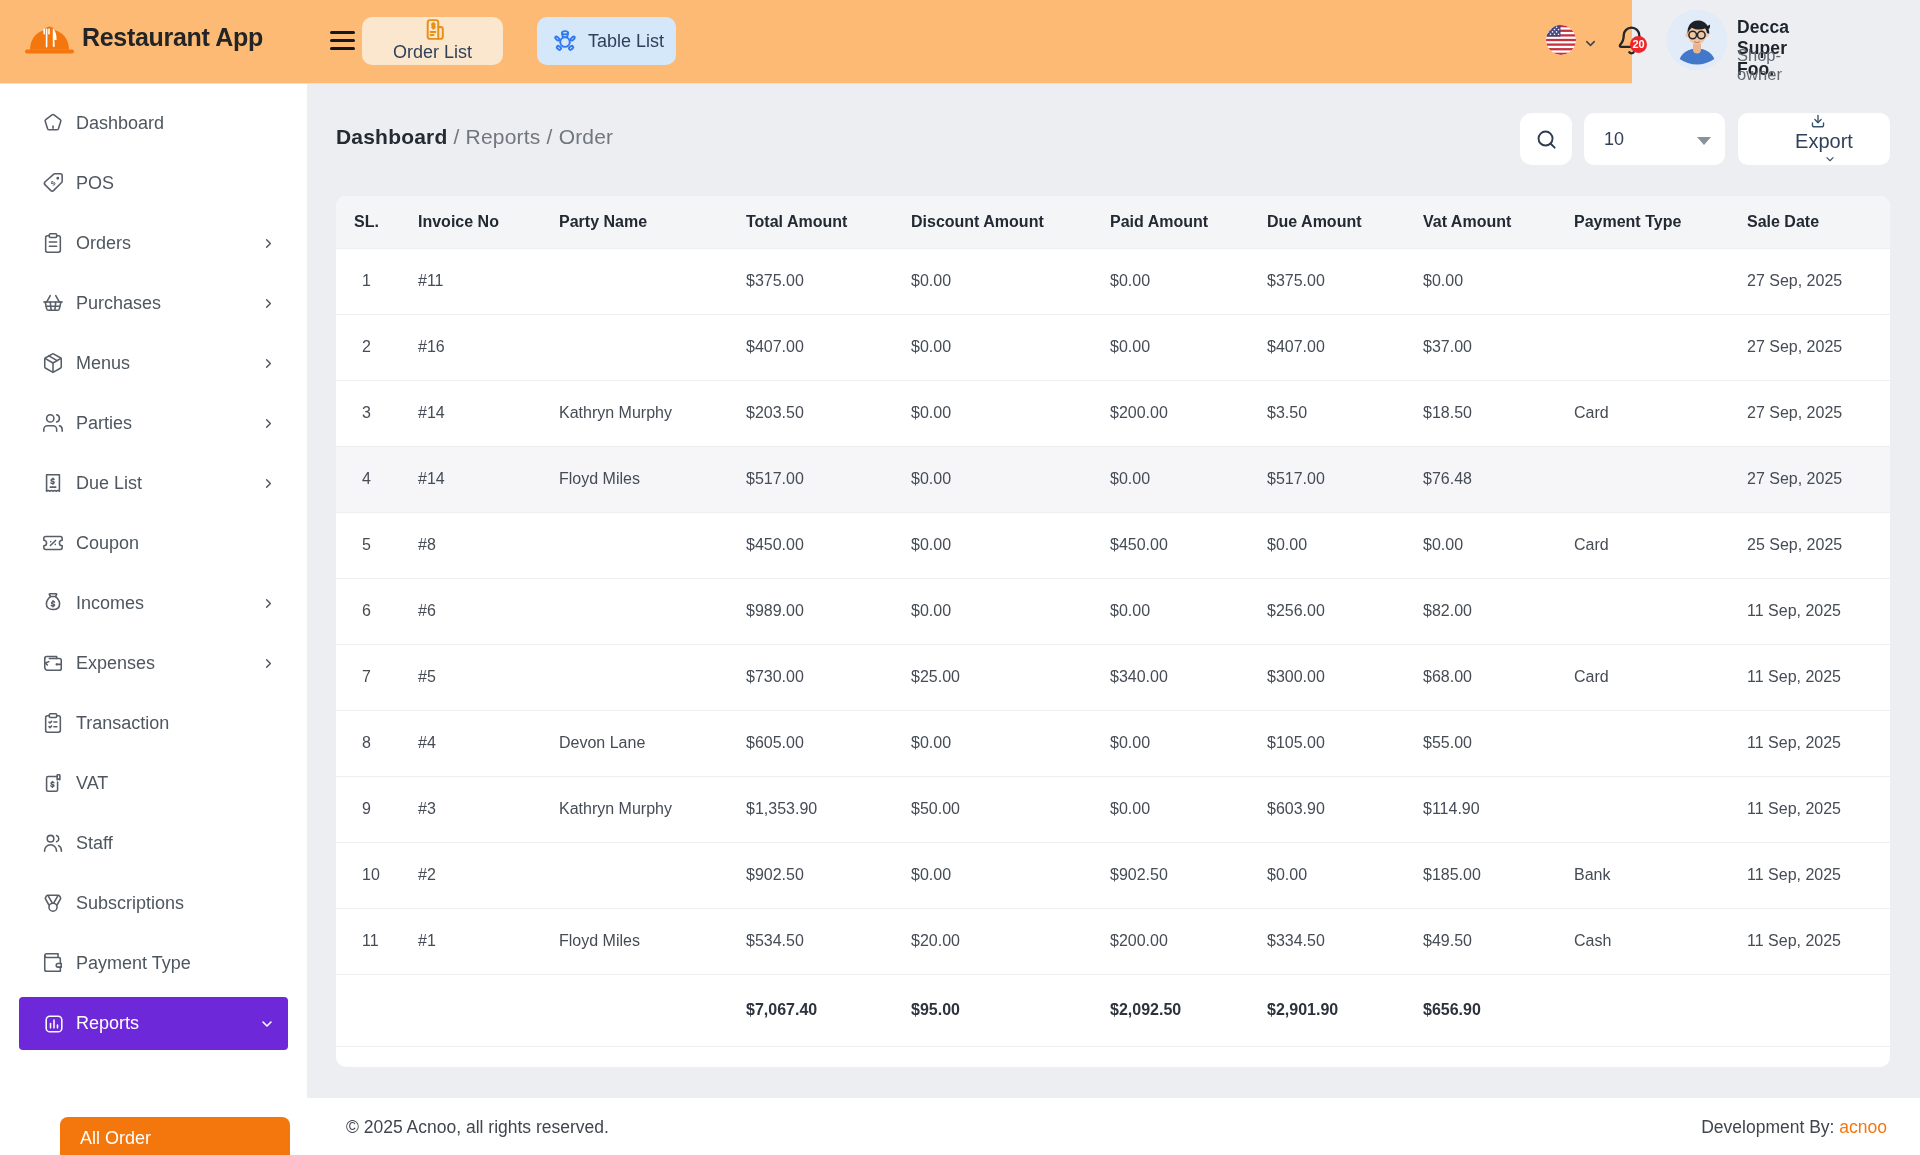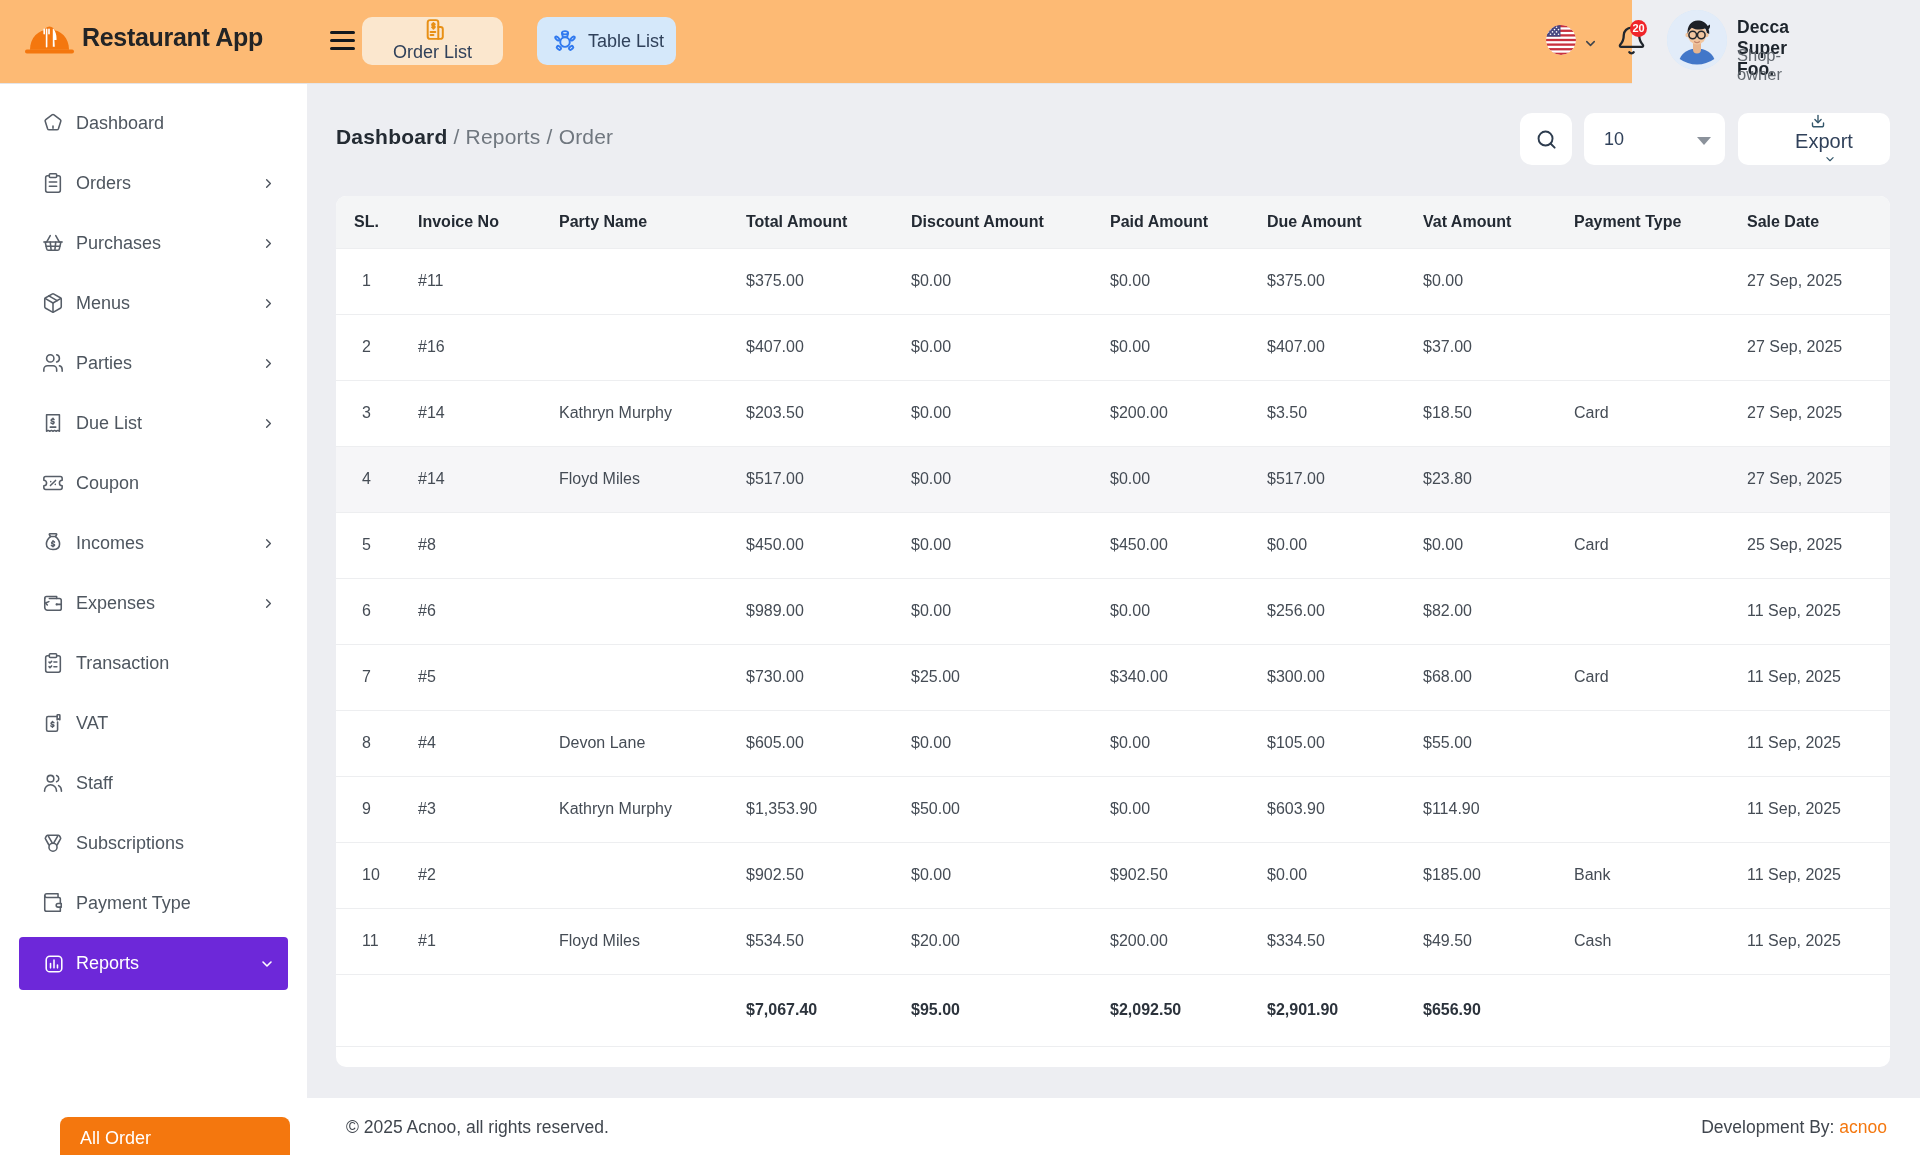--- a/index.html
+++ b/index.html
@@ -14,21 +14,21 @@
 .logo-text { font-size:25px; font-weight:700; color:#222426; letter-spacing:-0.3px; margin-left:7px; }
 .hamburger { position:absolute; left:330px; top:31px; width:25px; }
 .hamburger div { height:3px; background:#13181d; border-radius:2px; margin-bottom:5px; }
 .hbtn { position:absolute; top:17px; height:48px; border-radius:10px; display:flex; align-items:center; font-size:18px; color:#30415a; }
 .hbtn.order { left:362px; width:141px; background:#FBE7CE;flex-direction:column; }
 .hbtn.table { left:537px; width:139px; background:#D5E8FA; }
 .hbtn svg { margin:0 10px 0 15px; }
 .flag { position:absolute; left:1546px; top:25px; width:30px; height:30px; border-radius:50%; overflow:hidden; }
 .flagcaret { position:absolute; left:1583px; top:36px; }
 .bell { position:absolute; left:1616px; top:25px; }
-.badge { position:absolute; left:1630px; top:20px; min-width:17px; height:17px; background:#f0252a; border-radius:50%; color:#fff; font-size:11px; font-weight:700; text-align:center; line-height:17px; }
+.badge { position:absolute; left:1630px; top:36px; min-width:17px; height:17px; background:#f0252a; border-radius:50%; color:#fff; font-size:11px; font-weight:700; text-align:center; line-height:17px; }
 .avatar { position:absolute; left:1667px; top:10px; width:60px; height:60px; border-radius:50%; overflow:hidden; background:#D8E8F8; }
 .uname { position:absolute; left:1737px; top:17px; font-size:17.5px; font-weight:700; color:#1d242c; letter-spacing:0.1px; }
 .urole { position:absolute; left:1737px; top:46px; font-size:16.5px; color:#62686f; }
 
 
 .menu { position:absolute; top:9px; left:0; width:307px; }
 .mi { position:relative; height:60px; display:flex; align-items:center; color:#4e565f; font-size:18px; }
 .mi svg { position:absolute; left:42px; }
 .mi .lbl { position:absolute; left:76px; }
 .mi .chev { position:absolute; left:261px; }
@@ -64,20 +64,30 @@
 </head>
 <body>
 <div class="sidebar">
   <div class="menu" id="menu">
     <div class="mi">
         <svg width="22" height="22" viewBox="0 0 24 24" fill="none" stroke="#575E68" stroke-width="1.7" stroke-linecap="round" stroke-linejoin="round">
           <path d="M10.9 3.1a1.8 1.8 0 0 1 2.2 0l6.8 5.1a1.8 1.8 0 0 1 .6 2l-2.6 8a1.8 1.8 0 0 1-1.7 1.2H7.8a1.8 1.8 0 0 1-1.7-1.2l-2.6-8a1.8 1.8 0 0 1 .6-2Z"></path>
           <path d="M12 15.2v2.4"></path>
         </svg>
         <span class="lbl">Dashboard</span>
+      </div>
+    <div class="mi">
+        <svg width="22" height="22" viewBox="0 0 24 24" fill="none" stroke="#575E68" stroke-width="1.7" stroke-linecap="round" stroke-linejoin="round">
+          <g transform="scale(-1 1) translate(-24 0)">
+            <path d="M11.41 2.59A2 2 0 0 0 9.99 2H4a2 2 0 0 0-2 2v5.99a2 2 0 0 0 .59 1.42l8.6 8.6a2.43 2.43 0 0 0 3.42 0l5.98-5.98a2.43 2.43 0 0 0 0-3.42z"></path>
+            <circle cx="6.8" cy="6.8" r="0.7"></circle>
+          </g>
+          <text x="10.2" y="15.6" font-size="7.5" font-weight="bold" fill="#575E68" stroke="none" transform="rotate(-42 11 13)" font-family="Liberation Sans, sans-serif">$</text>
+        </svg>
+        <span class="lbl">POS</span>
       </div>
     <div class="mi">
         <svg width="22" height="22" viewBox="0 0 24 24" fill="none" stroke="#575E68" stroke-width="1.7" stroke-linecap="round" stroke-linejoin="round">
           <rect x="8" y="2" width="8" height="4" rx="1"></rect>
           <path d="M16 4h2a2 2 0 0 1 2 2v14a2 2 0 0 1-2 2H6a2 2 0 0 1-2-2V6a2 2 0 0 1 2-2h2"></path>
           <path d="M8 11h8M8 15.5h8"></path>
         </svg>
         <span class="lbl">Orders</span>
         <svg class="chev" width="15" height="15" viewBox="0 0 24 24" fill="none" stroke="#4c535d" stroke-width="2.2" stroke-linecap="round" stroke-linejoin="round">
           <path d="m9 18 6-6-6-6"></path>
@@ -413,21 +423,21 @@
           <td>27 Sep, 2025</td>
         </tr>
 <tr class="g">
           <td>4</td>
           <td>#14</td>
           <td>Floyd Miles</td>
           <td>$517.00</td>
           <td>$0.00</td>
           <td>$0.00</td>
           <td>$517.00</td>
-          <td>$23.80</td>
+          <td>$76.48</td>
           <td></td>
           <td>27 Sep, 2025</td>
         </tr>
 <tr>
           <td>5</td>
           <td>#8</td>
           <td></td>
           <td>$450.00</td>
           <td>$0.00</td>
           <td>$450.00</td>

